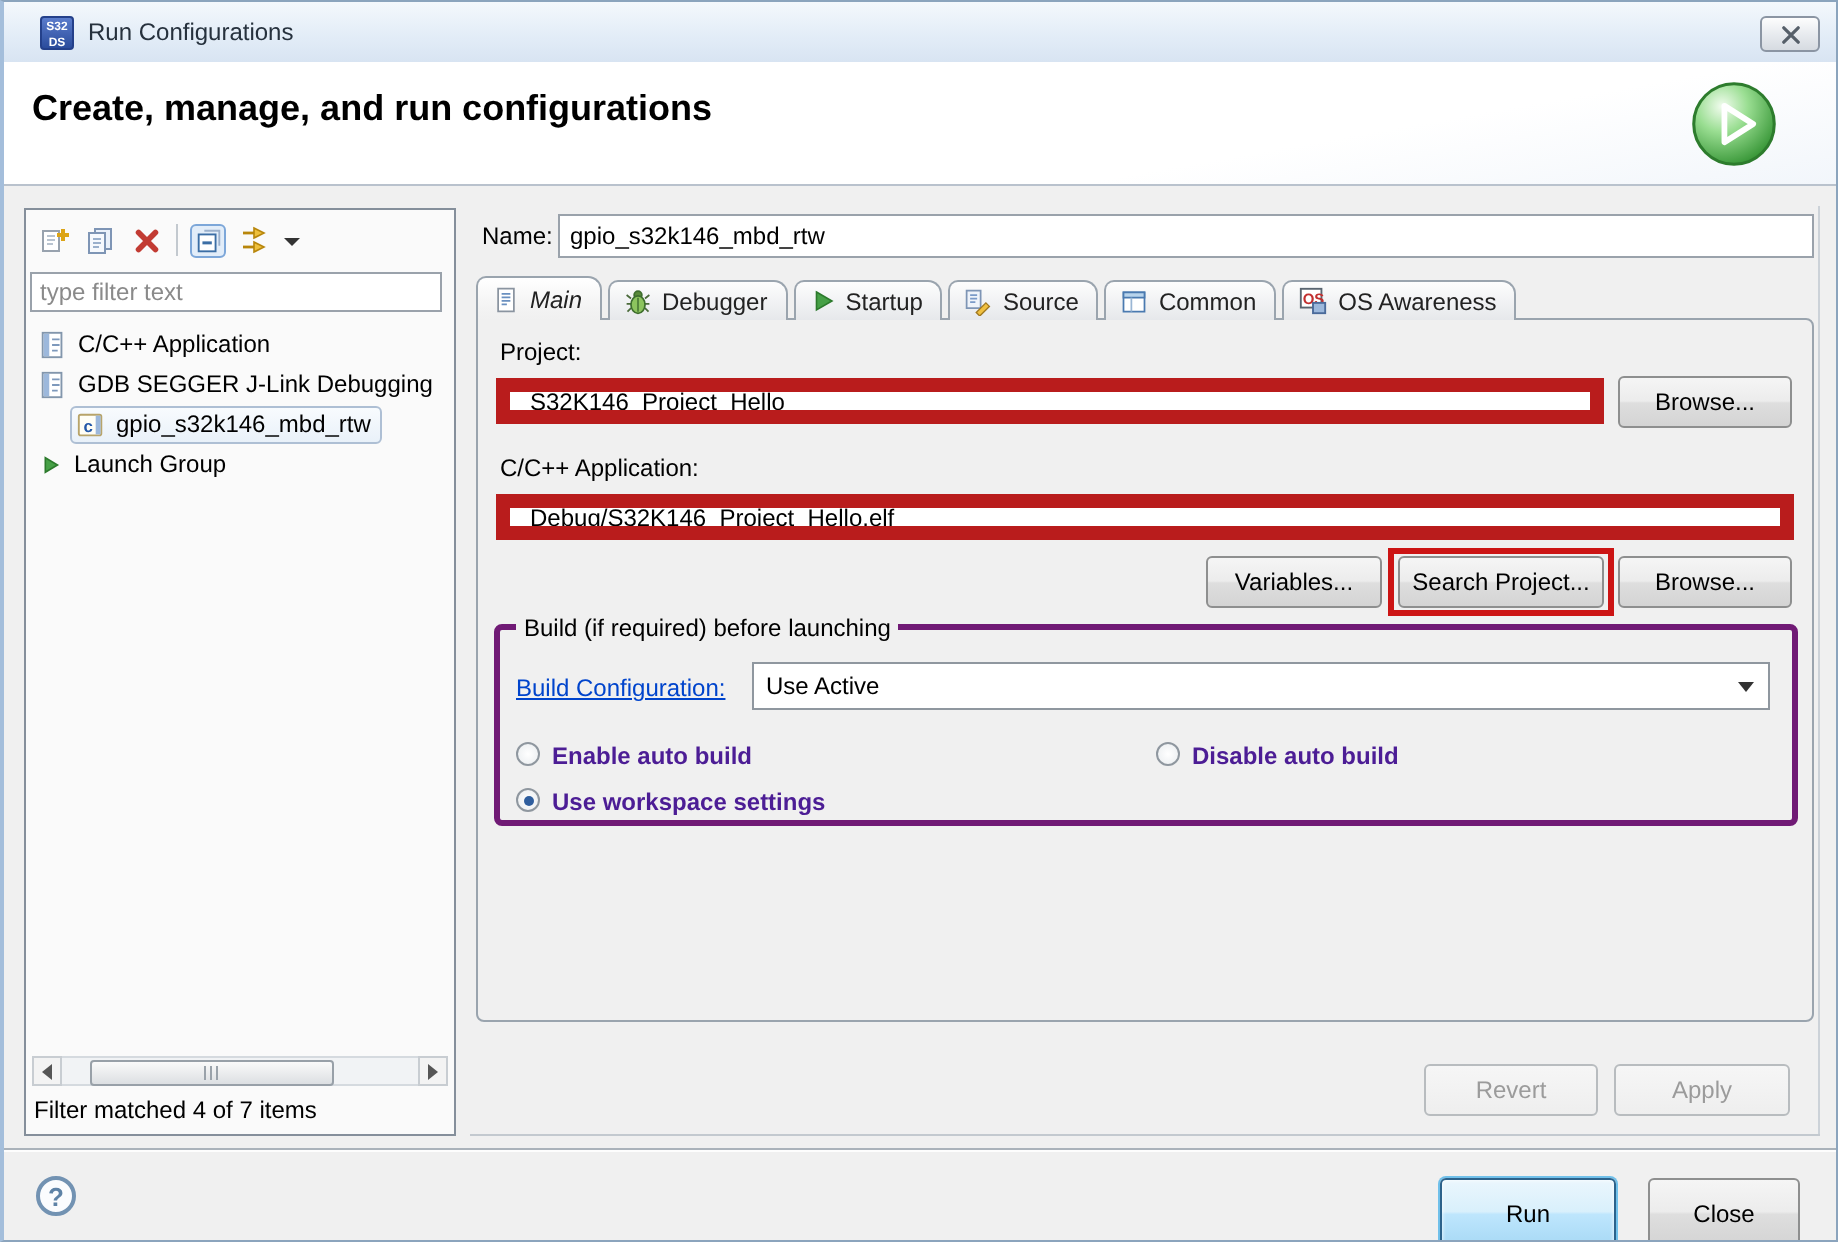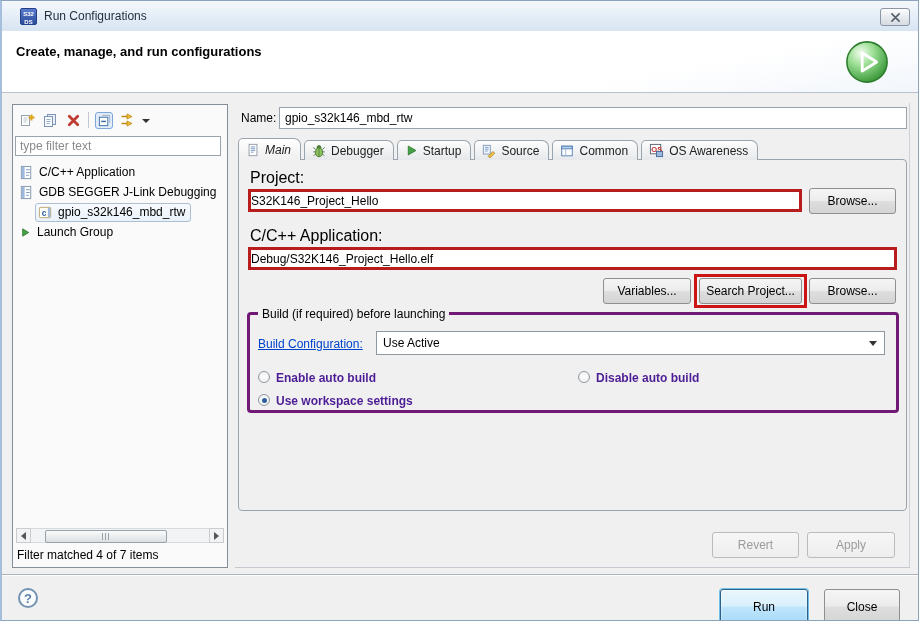--- a/index.html
+++ b/index.html
@@ -28,21 +28,21 @@
     border:1px solid #8b95a3; border-radius:3px;
     background:linear-gradient(#fdfdfd,#e8ebef 50%,#d6dbe1);
     display:flex; align-items:center; justify-content:center; cursor:pointer;
   }
   
   .header {
     position:absolute; left:0; top:30px; right:0; height:62px;
     background:linear-gradient(170deg, #ffffff 70%, #f2f6fb);
     border-bottom:1px solid #b9c2cd;
   }
-  .header-title { position:absolute; left:14px; top:13px; font-size:13px; font-weight:bold; color:#000; }
+  .header-title { position:absolute; left:14px; top:13px; font-size:18px; font-weight:bold; color:#000; }
   .run-sphere { position:absolute; right:28px; top:8px; width:46px; height:46px; }
   
   .body { position:absolute; left:0; top:92px; right:0; bottom:46px; background:#f0f0f0; }
 
   
   .left-panel {
     position:absolute; left:10px; top:11px; width:216px; height:464px;
     border:1px solid #858f9b; background:#fafafa;
     display:flex; flex-direction:column;
   }
@@ -101,24 +101,24 @@
     border-radius:5px 7px 0 0; padding:2px 9px 2px 7px; height:20px;
     background:linear-gradient(#fdfdfd,#e6e8eb); font-size:12px; color:#222;
     margin-right:3px; cursor:pointer; position:relative;
   }
   .tab.active { height:22px; background:linear-gradient(#ffffff,#f3f3f3 70%,#f0f0f0); z-index:3;font-style:italic; }
   .tab-content {
     position:absolute; left:0; top:21px; right:0; bottom:0;
     border:1px solid #9aa4ae; border-radius:0 4px 4px 4px;
     background:#f0f0f0; z-index:1;
   }
-  .fld-label { position:absolute; font-size:16px; color:#000; }
+  .fld-label { position:absolute; font-size:12px; color:#000; }
   .txt-input {
-    position:absolute; border:3px solid #b91c1c; background:#fff; height:23px;
-    font-family:"Liberation Sans",sans-serif; font-size:12px; padding:2px 0; color:#000;
+    position:absolute; border:7px solid #b91c1c; background:#fff; height:23px;
+    font-family:"Liberation Sans",sans-serif; font-size:12px; padding:2px 10px; color:#000;
   }
   .btn {
     position:absolute; height:26px; border:1px solid #8e8f8f; border-radius:3px;
     background:linear-gradient(#f5f5f5,#ececec 48%,#dedede 52%,#d4d4d4);
     font-family:"Liberation Sans",sans-serif; font-size:12px; color:#000;
     display:flex; align-items:center; justify-content:center; cursor:pointer;
   }
   .btn.disabled {
     color:#9b9b9b; border-color:#b8bcbf;
     background:linear-gradient(#f6f6f6,#eeeeee);

